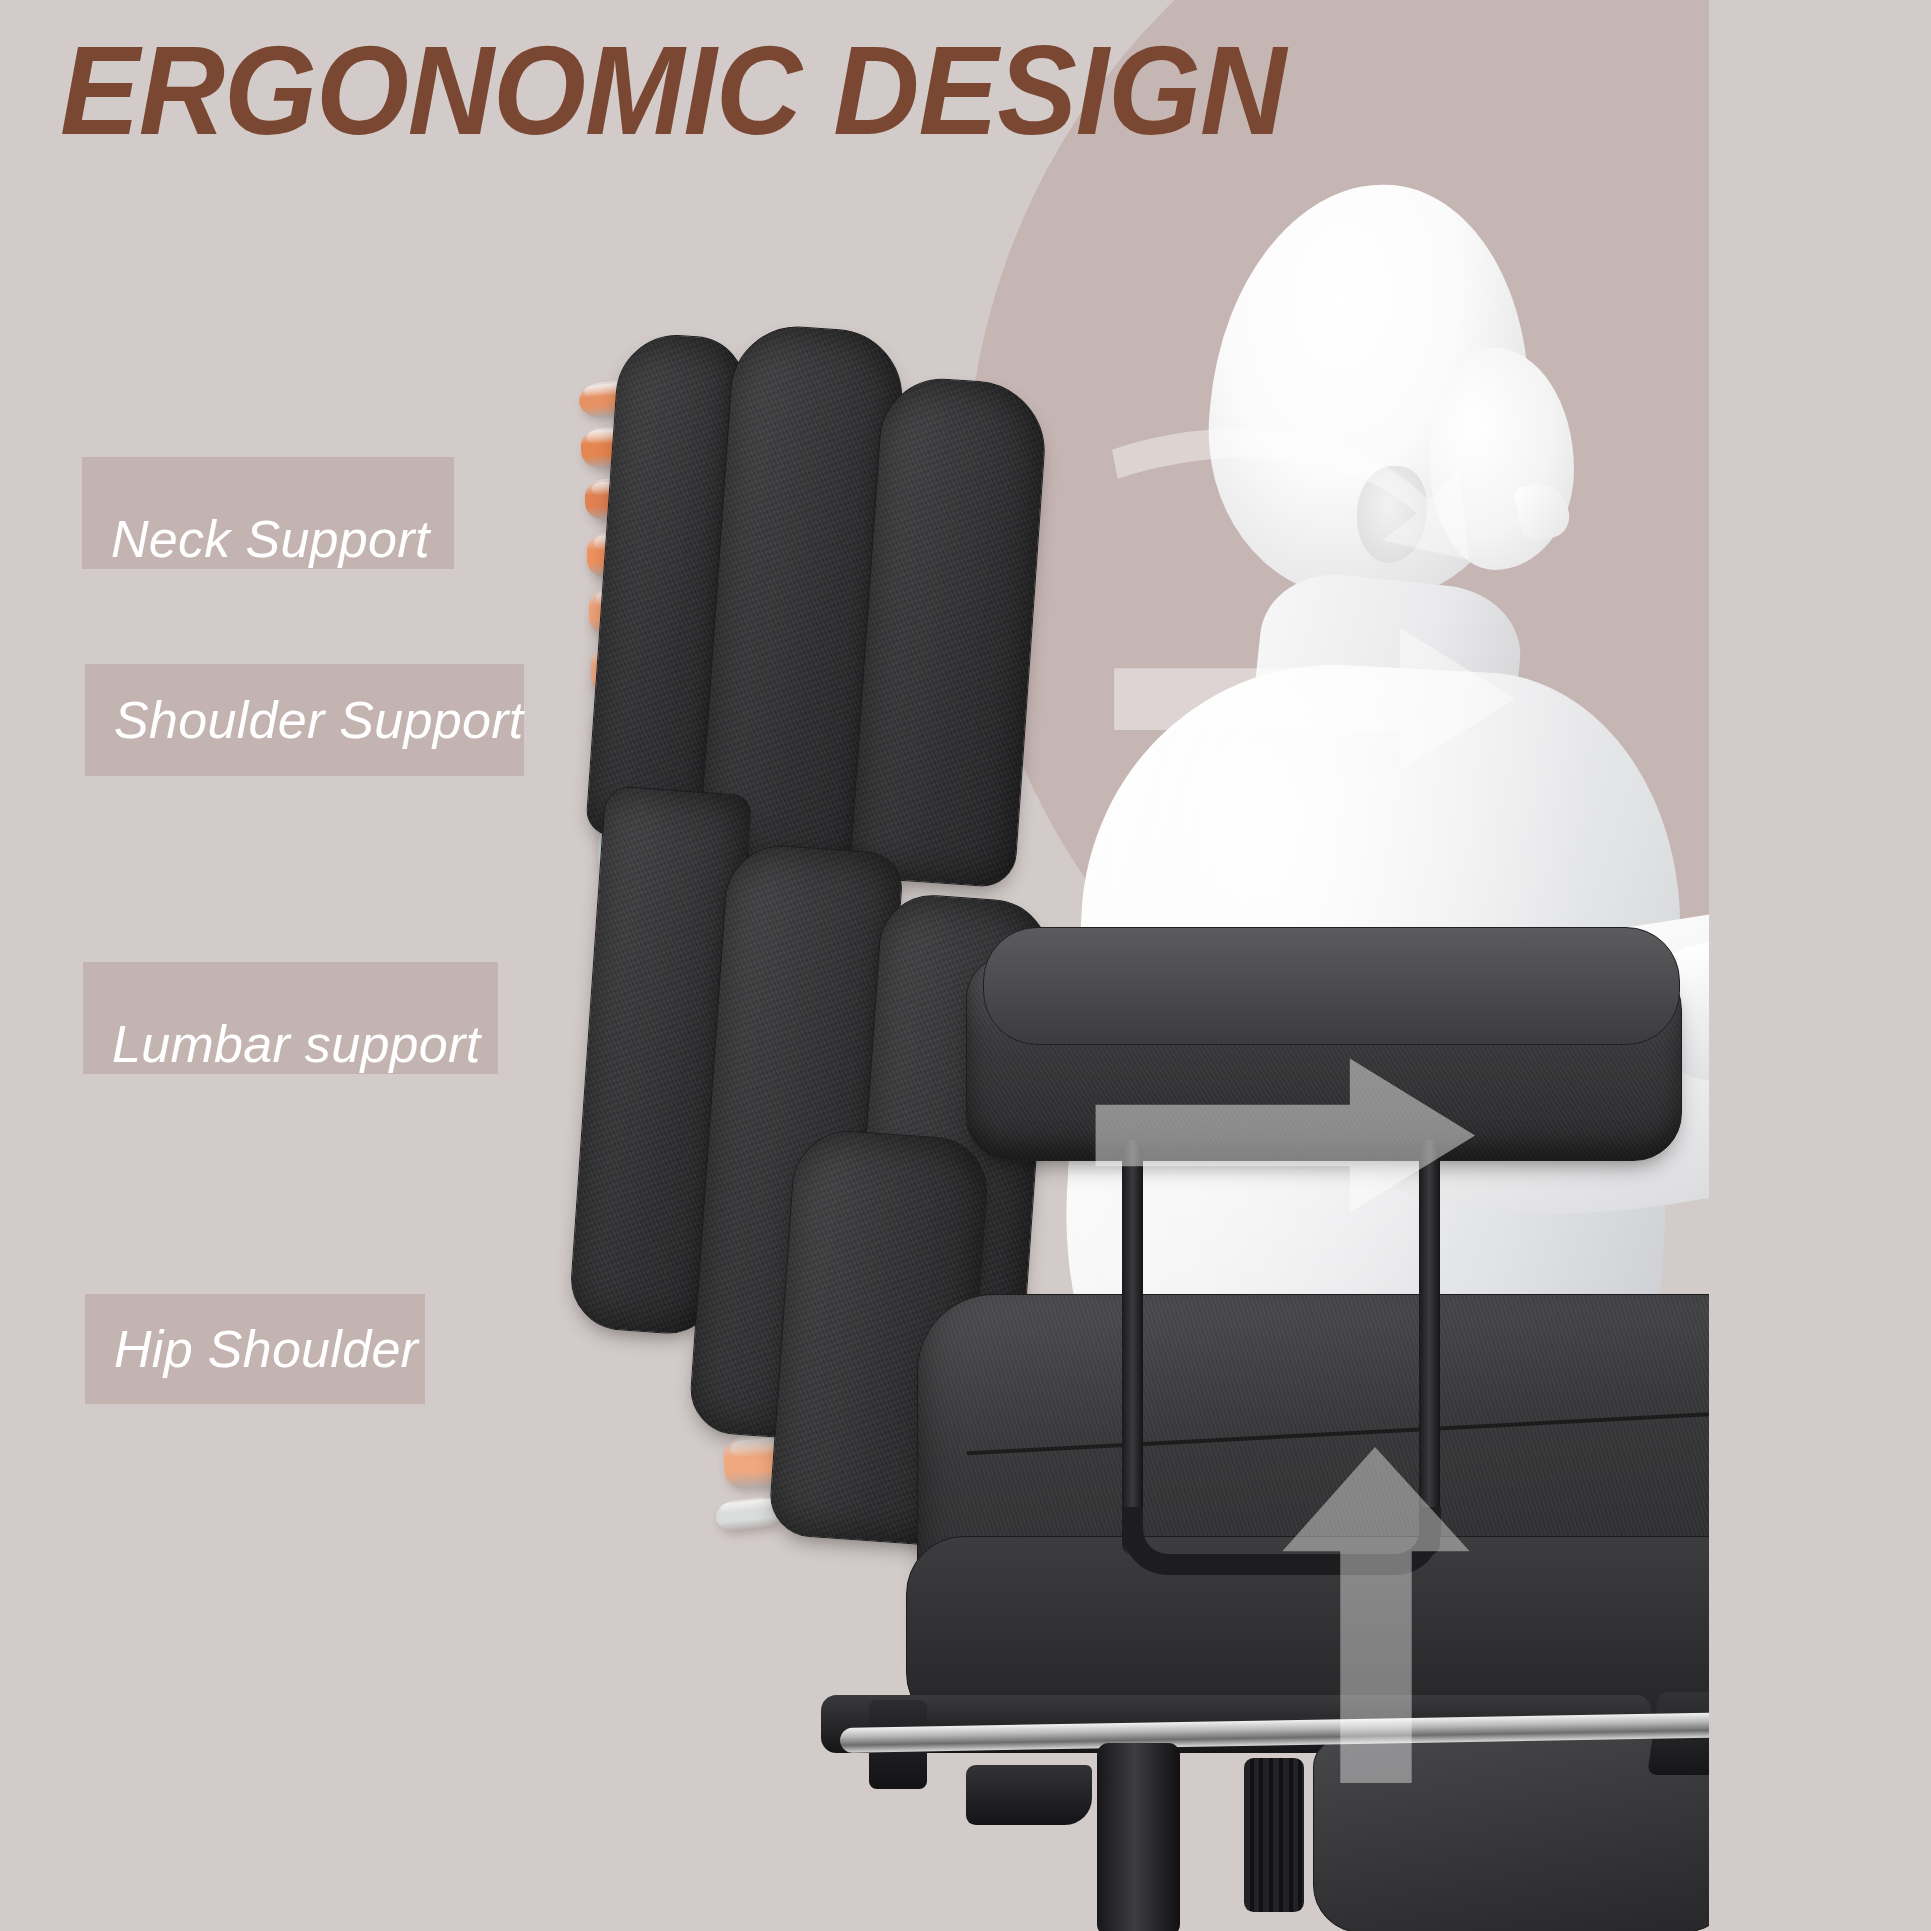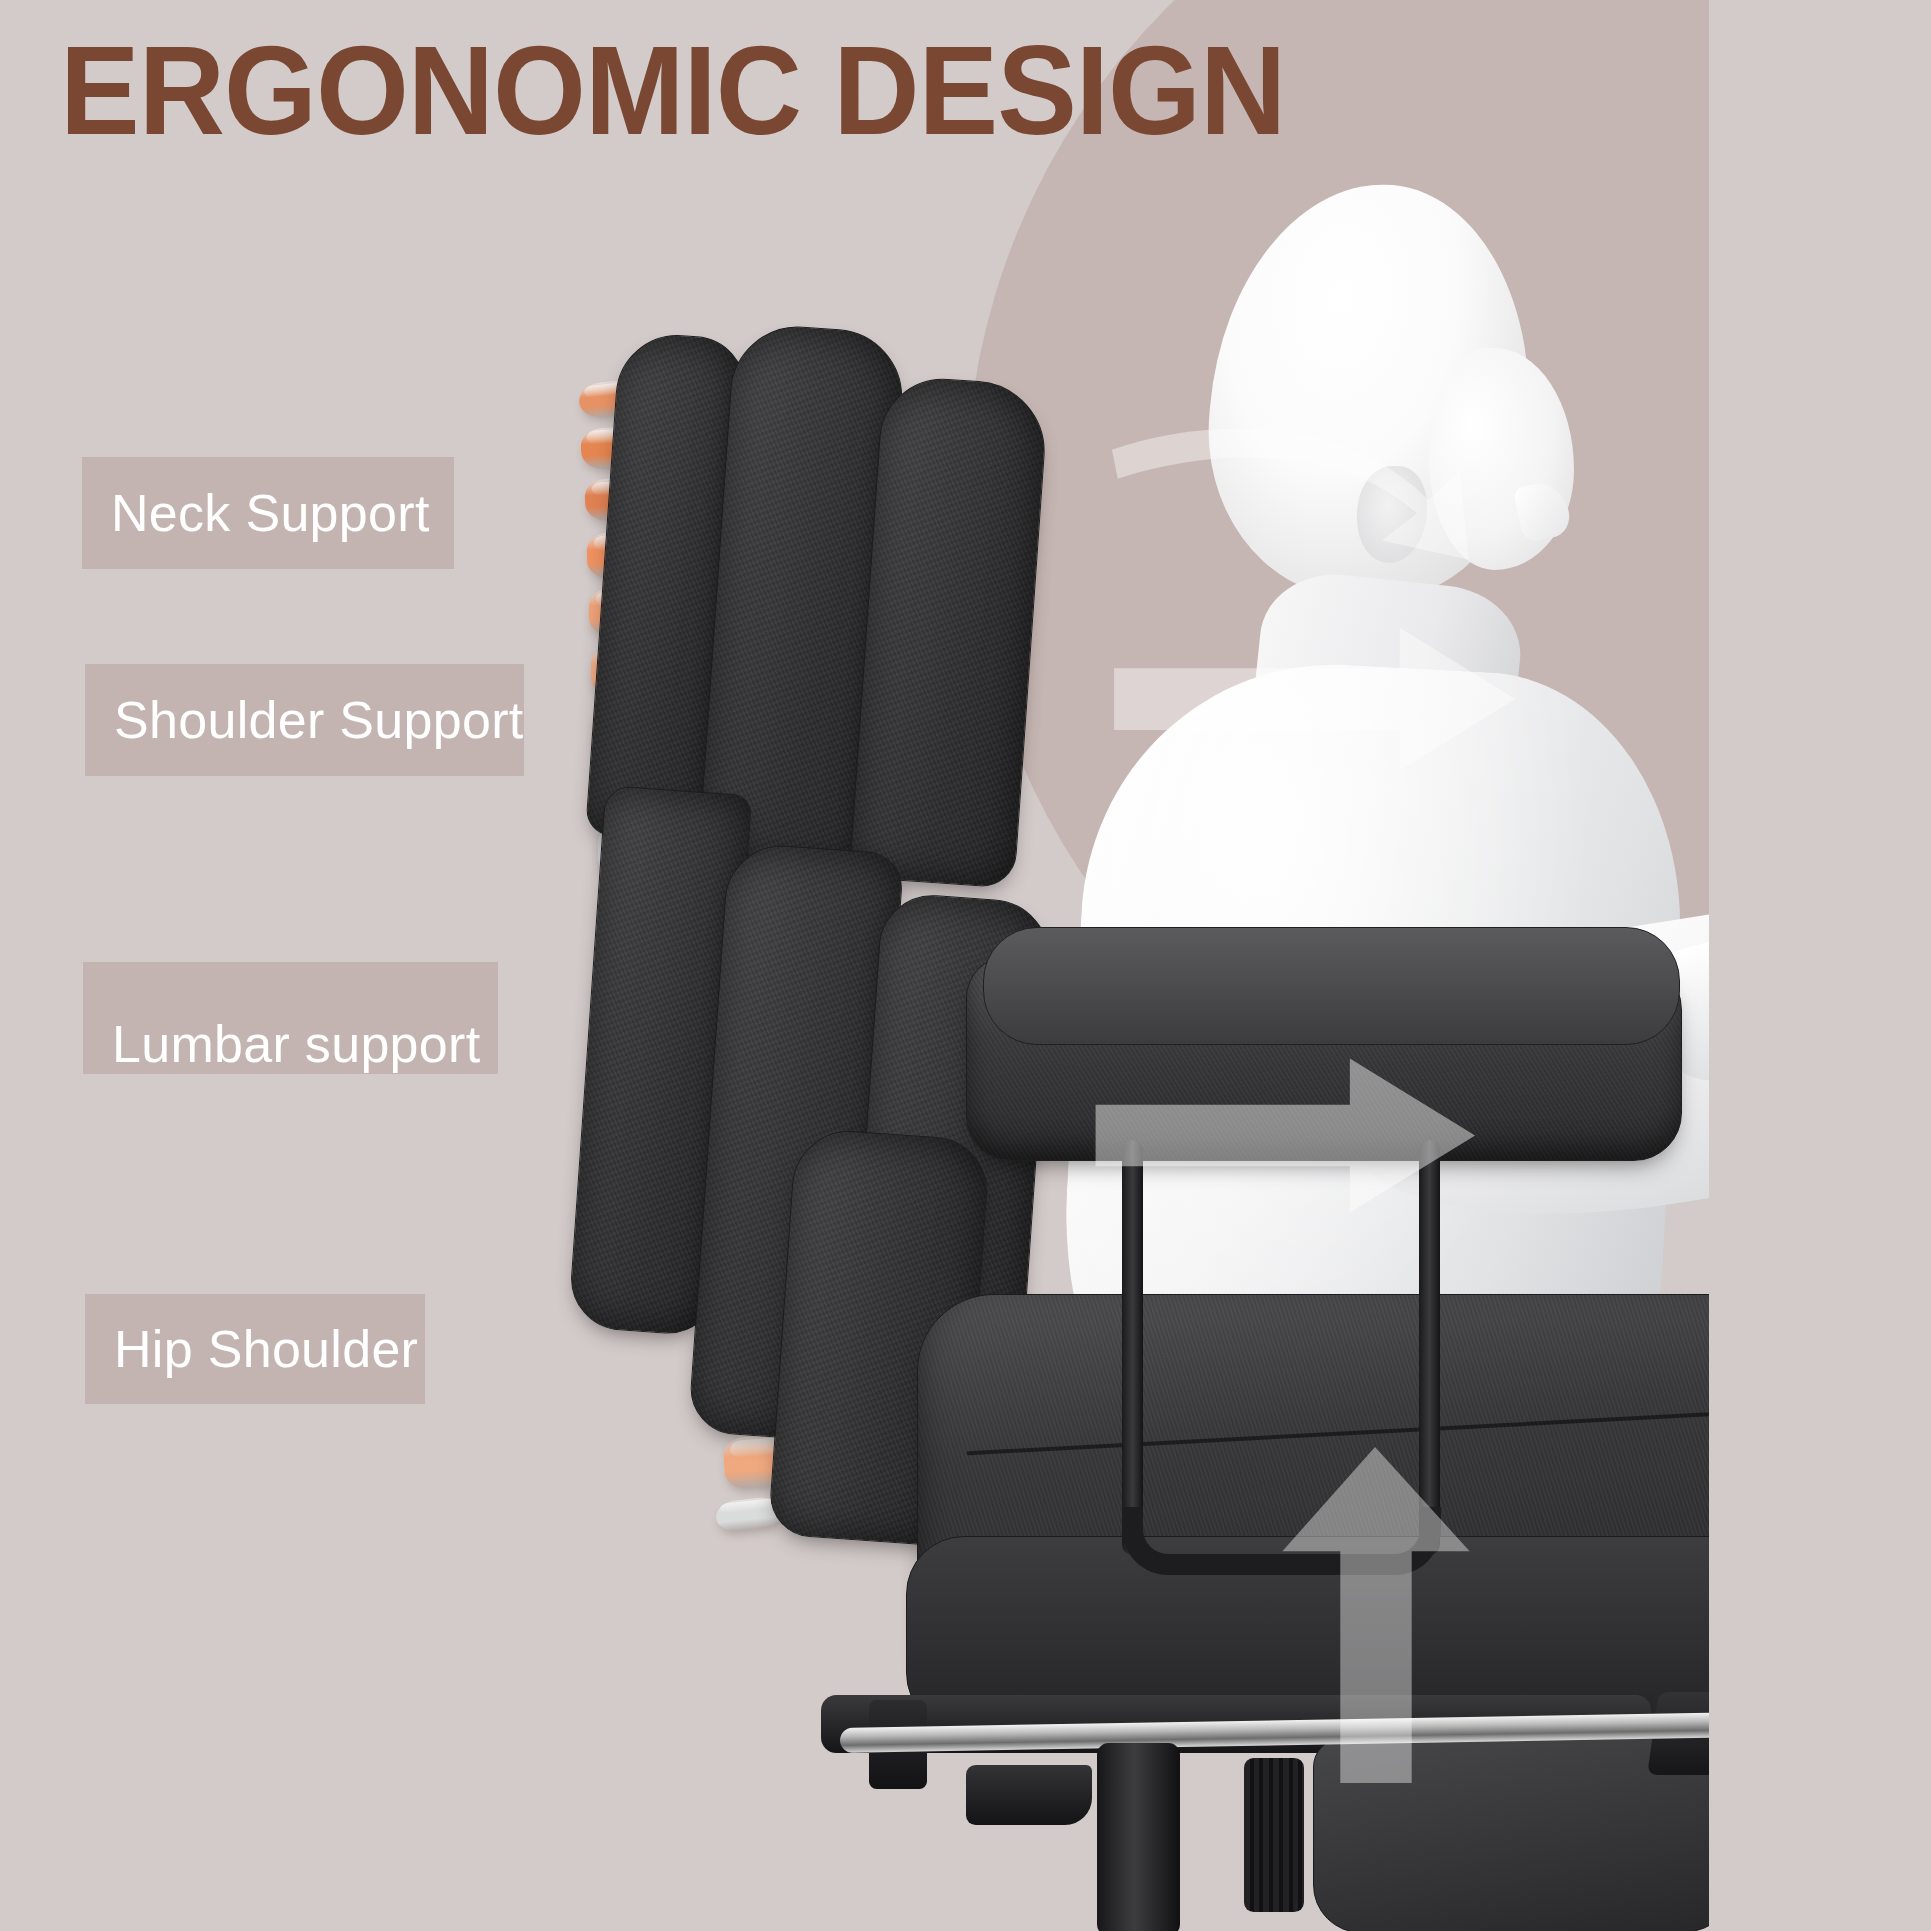--- a/index.html
+++ b/index.html
@@ -2,21 +2,21 @@
 <html><head>
 <meta charset="utf-8">
 <style>
   html,body{margin:0;padding:0;}
   body{
     width:1931px;height:1931px;overflow:hidden;
     background:#d3cbc9;
     font-family:"Liberation Sans",sans-serif;
     position:relative;
   }
-  #stage{position:absolute;inset:0;width:1709px;height:1931px;overflow:hidden;}
+  #stage{position:absolute;inset:0;width:1709px;height:1931px;overflow:hidden;font-style:italic;}
 
   
   .bg-circle{
     position:absolute;
     left:966px;top:-193px;
     width:1371px;height:1371px;
     border-radius:50%;
     background:#c6b6b3;
   }
 
@@ -41,21 +41,21 @@
     background:#c3b4b1;
     display:flex;align-items:center;
     padding:0 0 0 29px;
     box-sizing:border-box;
     color:#ffffff;
     font-size:52px;
     font-weight:400;
     letter-spacing:0.3px;
     white-space:nowrap;
   }
-  .lb-neck     {left:82px; top:457px;  width:372px; height:112px;}
+  .lb-neck     {left:82px; top:457px;  width:372px; height:112px;align-items:flex-end;}
   .lb-shoulder {left:85px; top:664px;  width:439px; height:112px;}
   .lb-lumbar   {left:83px; top:962px;  width:415px; height:112px;align-items:flex-end;}
   .lb-hip      {left:85px; top:1294px; width:340px; height:110px;}
 
   
   .spine{position:absolute;left:579px;top:381px;width:328px;height:1178px;}
   .vert{
     position:absolute;
     border-radius:23px/17.4px;
     box-shadow:0 5.8px 9.7px -2.9px rgba(90,70,65,.30);

